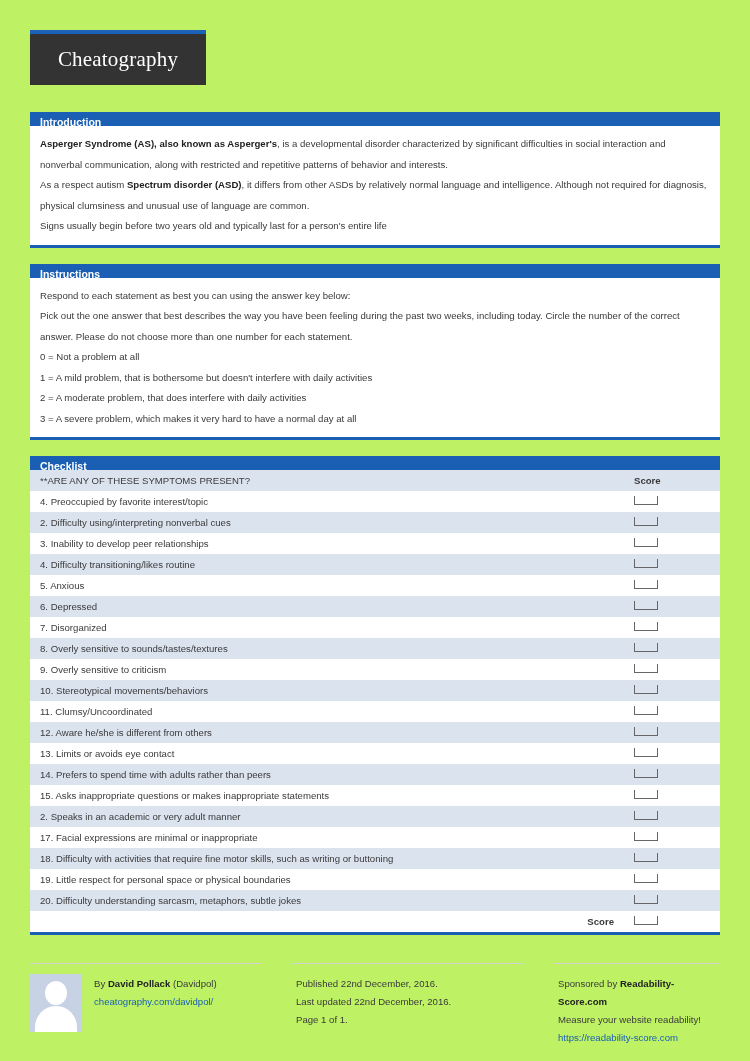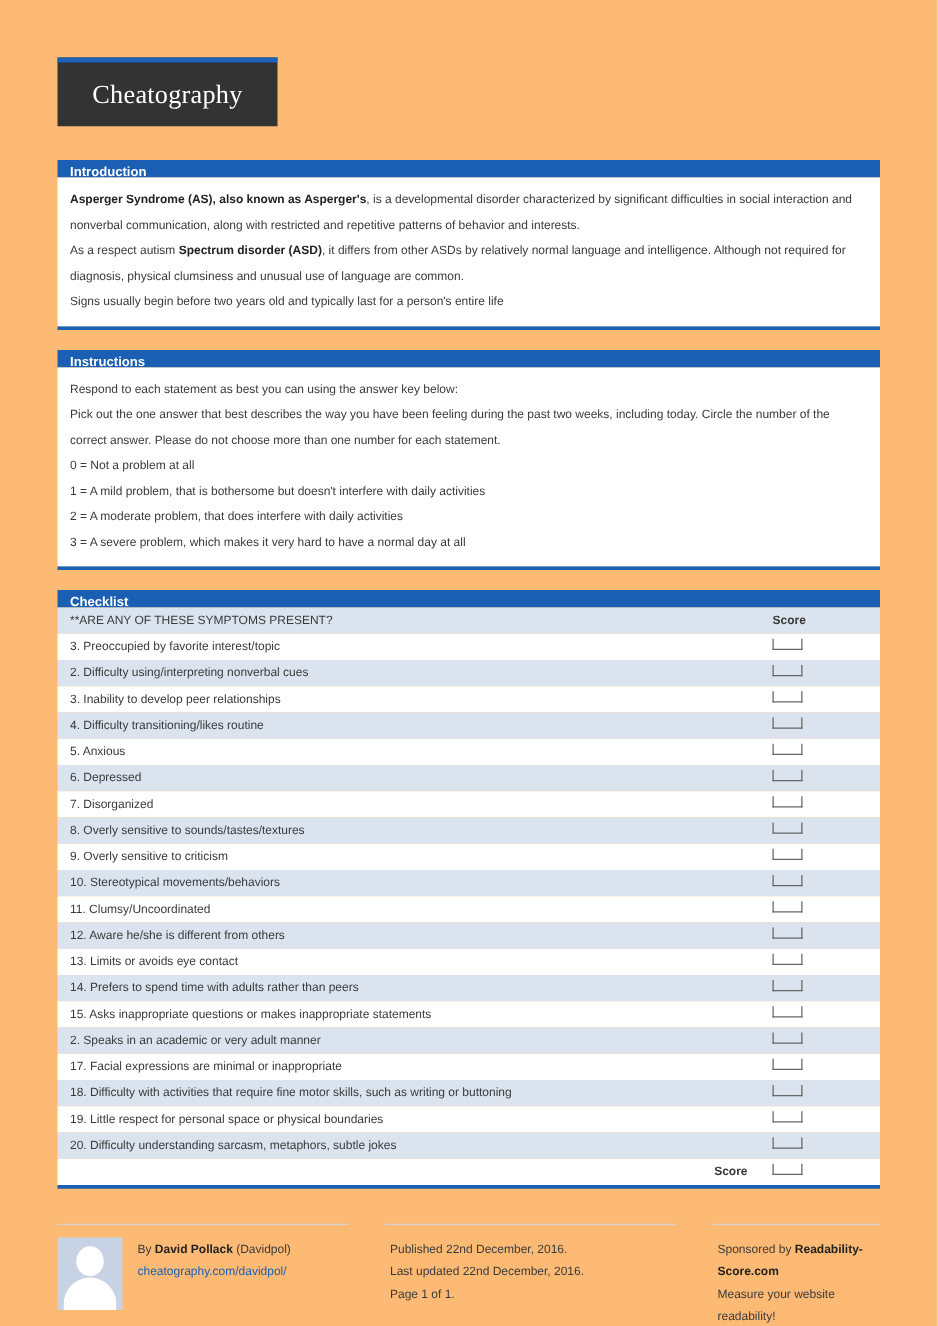--- a/index.html
+++ b/index.html
@@ -13,22 +13,22 @@
     height: 1061px;
     font-family: "Liberation Sans", sans-serif;
     color: #333333;
     position: relative;
     overflow: hidden;
   }
 
   .page {
     width: 750px;
     height: 1061px;
-    padding: 46px;
-    background: #fdba74;
+    padding: 30px;
+    background: #bef264;
   }
 
   
   .header {
     display: flex;
     align-items: flex-start;
     height: 60px;
     margin-bottom: 22px;
   }
   .logo-box {
@@ -234,21 +234,21 @@
     <div class="section-head">Checklist</div>
     <table class="checklist">
       <tbody>
         <tr class="shaded">
           <td class="q hdr-q">**ARE ANY OF THESE SYMPTOMS PRESENT?</td>
           <td class="s hdr-s">Score</td>
         </tr>
       </tbody>
       <tbody id="rows">
           <tr class="plain">
-            <td class="q">3. Preoccupied by favorite interest/topic</td>
+            <td class="q">4. Preoccupied by favorite interest/topic</td>
             <td class="s"><span class="ubox"></span></td>
           </tr>
           <tr class="shaded">
             <td class="q">2. Difficulty using/interpreting nonverbal cues</td>
             <td class="s"><span class="ubox"></span></td>
           </tr>
           <tr class="plain">
             <td class="q">3. Inability to develop peer relationships</td>
             <td class="s"><span class="ubox"></span></td>
           </tr>

